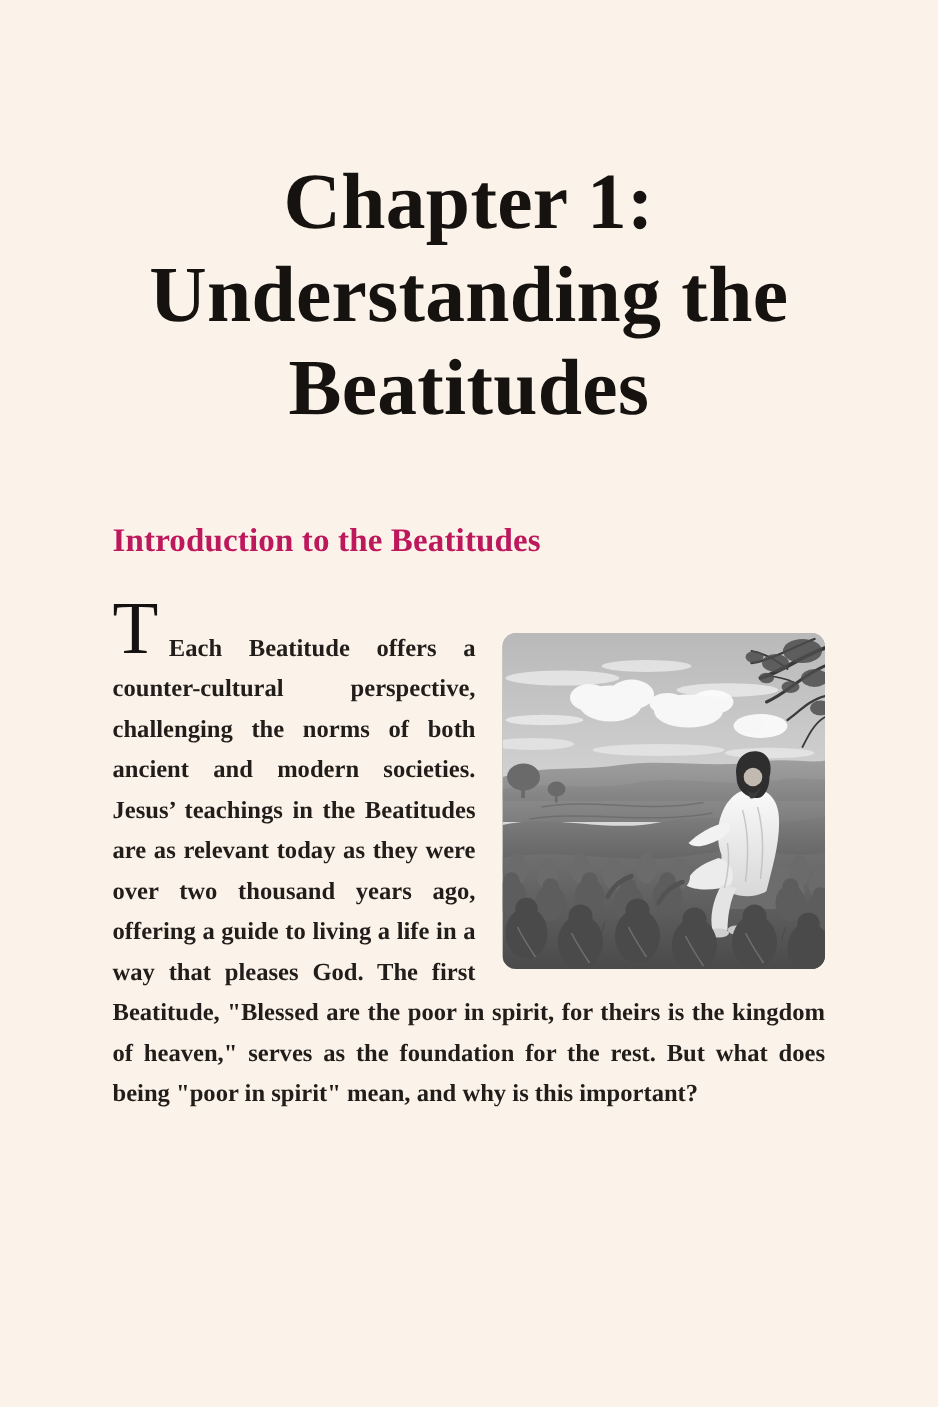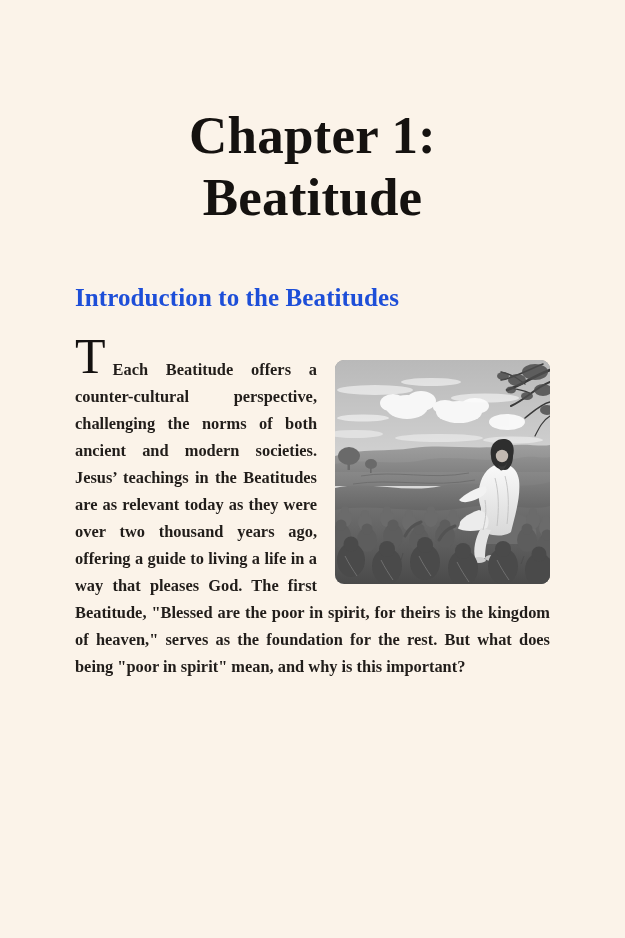--- a/index.html
+++ b/index.html
@@ -37,25 +37,25 @@
   .chapter-title .title-line {
     display: block;
     white-space: nowrap;
     font-weight: bold;
   }
 
   
   .section-heading {
     margin: 0;
     padding-top: 58px;
-    font-size: 25px;
+    font-size: 22px;
     line-height: 24px;
     font-weight: 700;
     letter-spacing: 0.1px;
-    color: #1d4ed8;
+    color: #be185d;
   }
 
   
   .body-text {
     margin: 0;
     font-size: 16.4px;
     line-height: 27px;
     text-align: justify;
     text-justify: inter-word;
     hyphens: auto;
@@ -101,21 +101,22 @@
     height: 224px;
   }
 </style>
 </head>
 <body>
 
 <div class="page">
 
   <h1 class="chapter-title">
     <span class="title-line">Chapter 1:</span>
-    <span class="title-line">Beatitude</span>
+    <span class="title-line">Understanding the</span>
+    <span class="title-line">Beatitudes</span>
   </h1>
 
   <h2 class="section-heading">Introduction to the Beatitudes</h2>
 
   <p class="body-text para-intro"><span class="dropcap">T</span></p>
 
   <p class="body-text para-wrap"><span class="figure">
         <svg viewBox="0 0 215 224" xmlns="http://www.w3.org/2000/svg" role="img">
       <defs>
         <linearGradient id="skyGrad" x1="0" y1="0" x2="0" y2="1">

